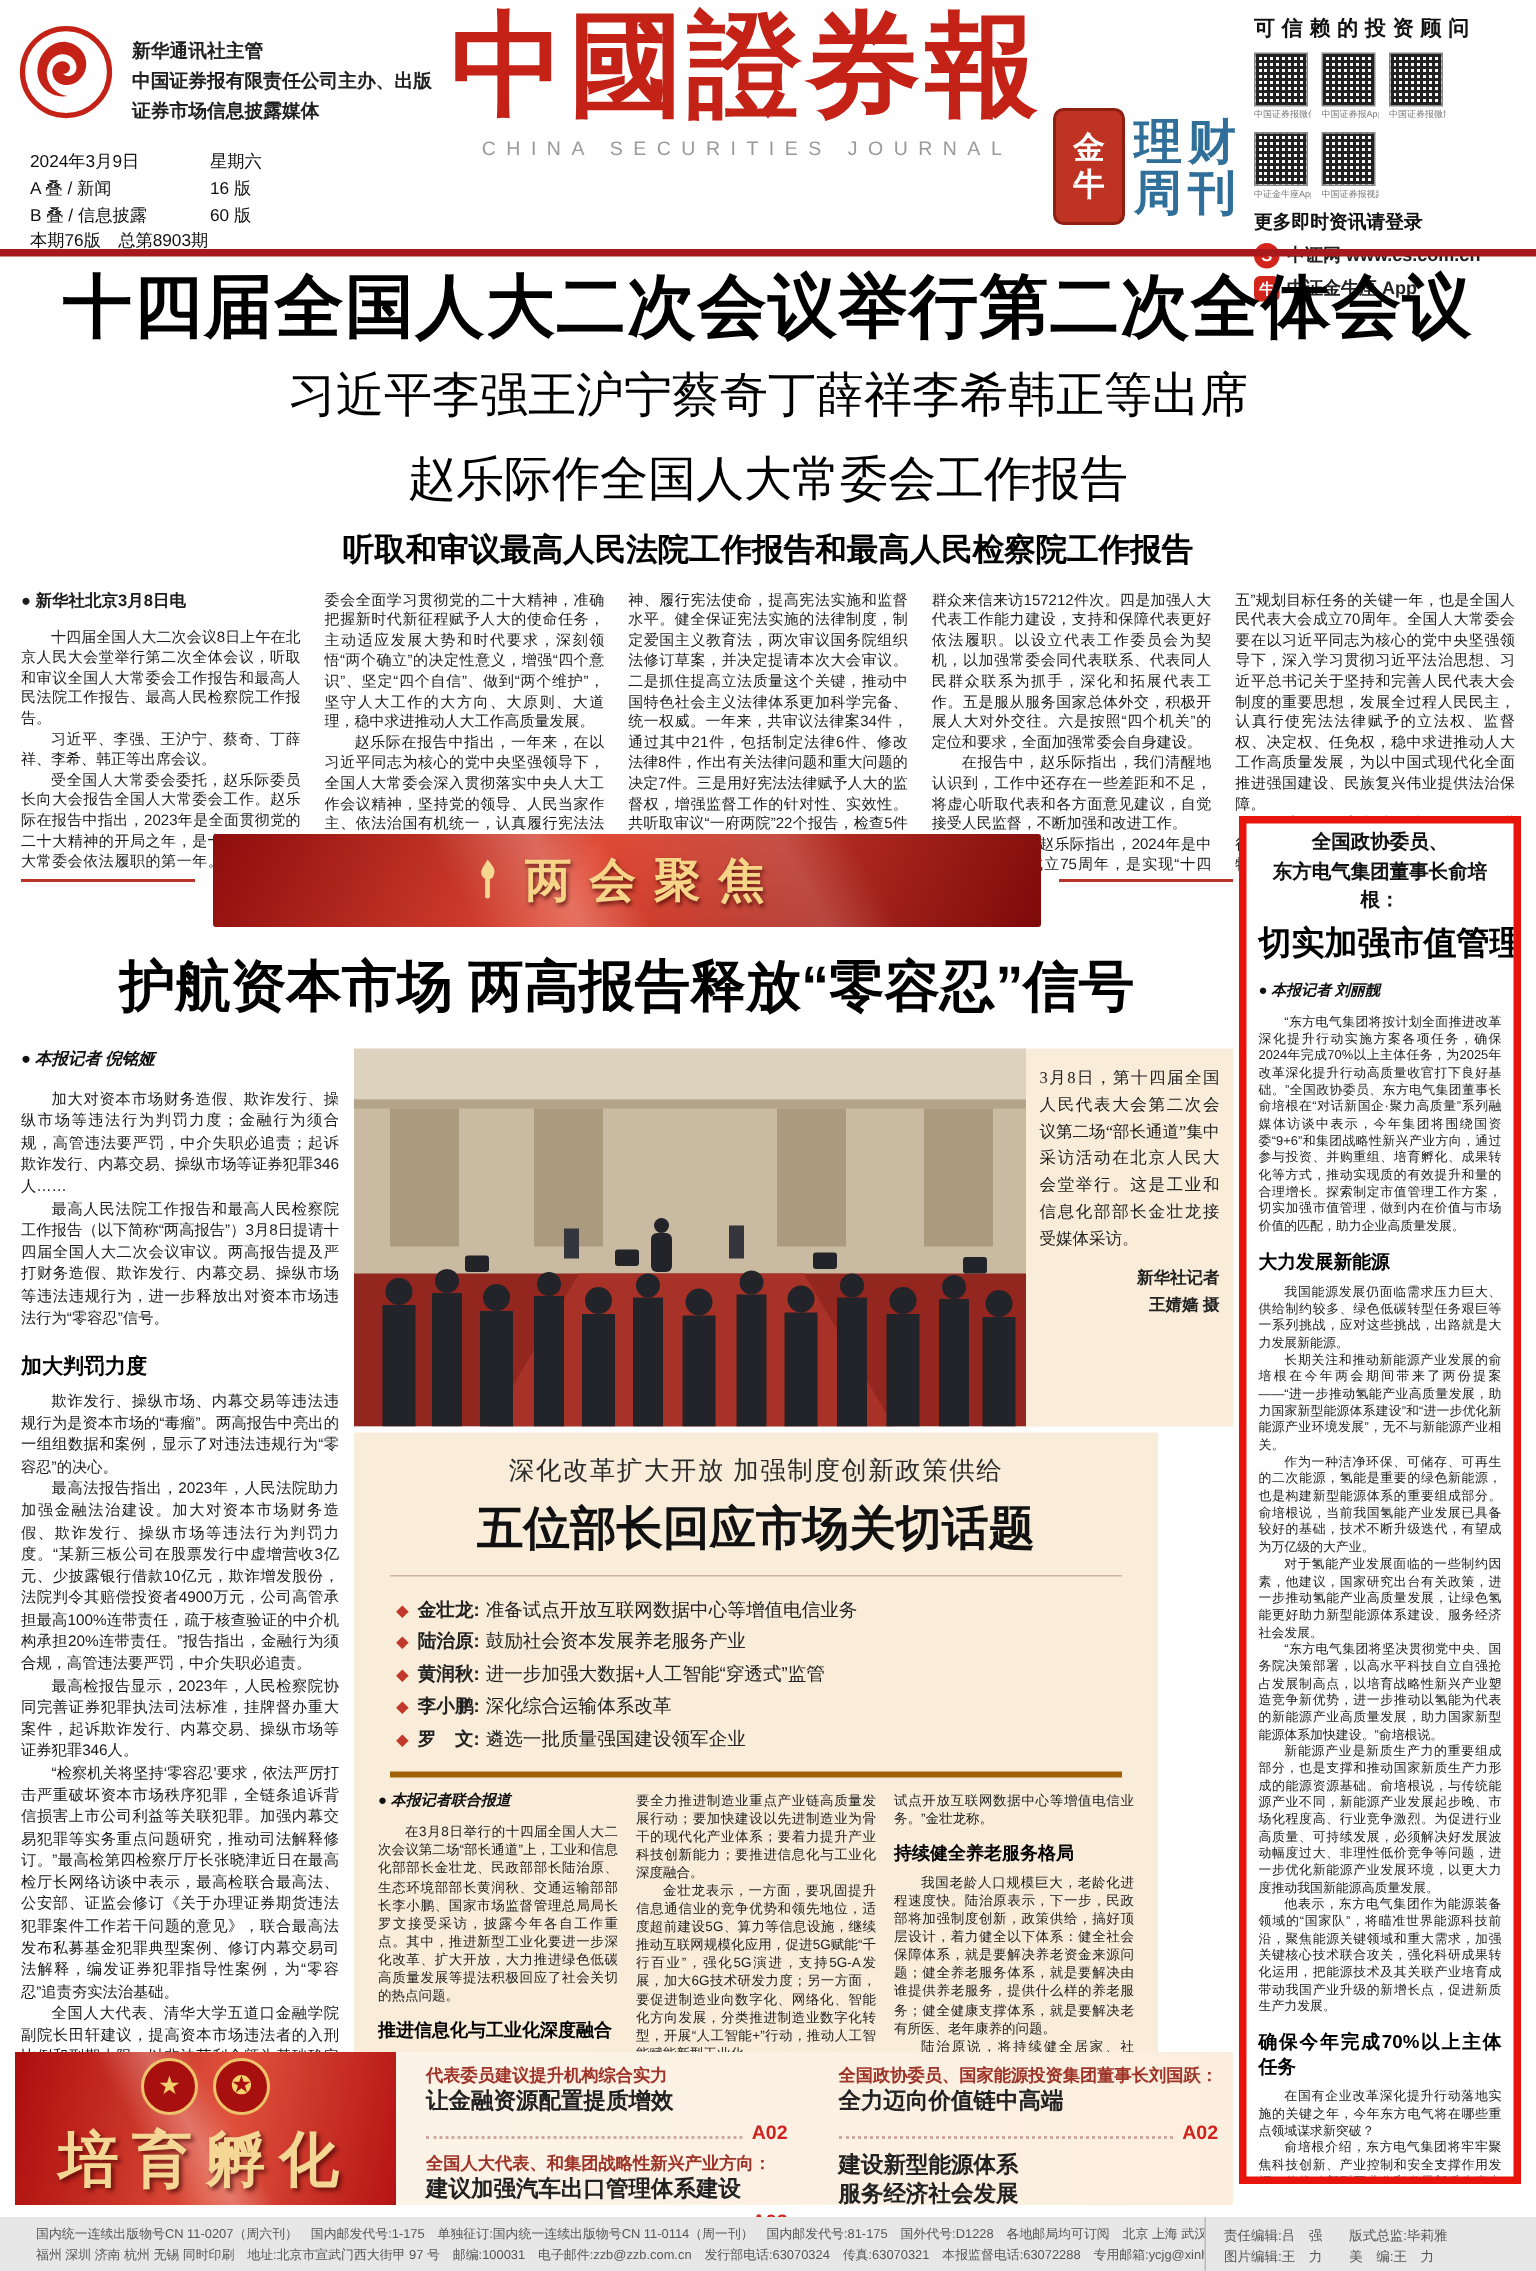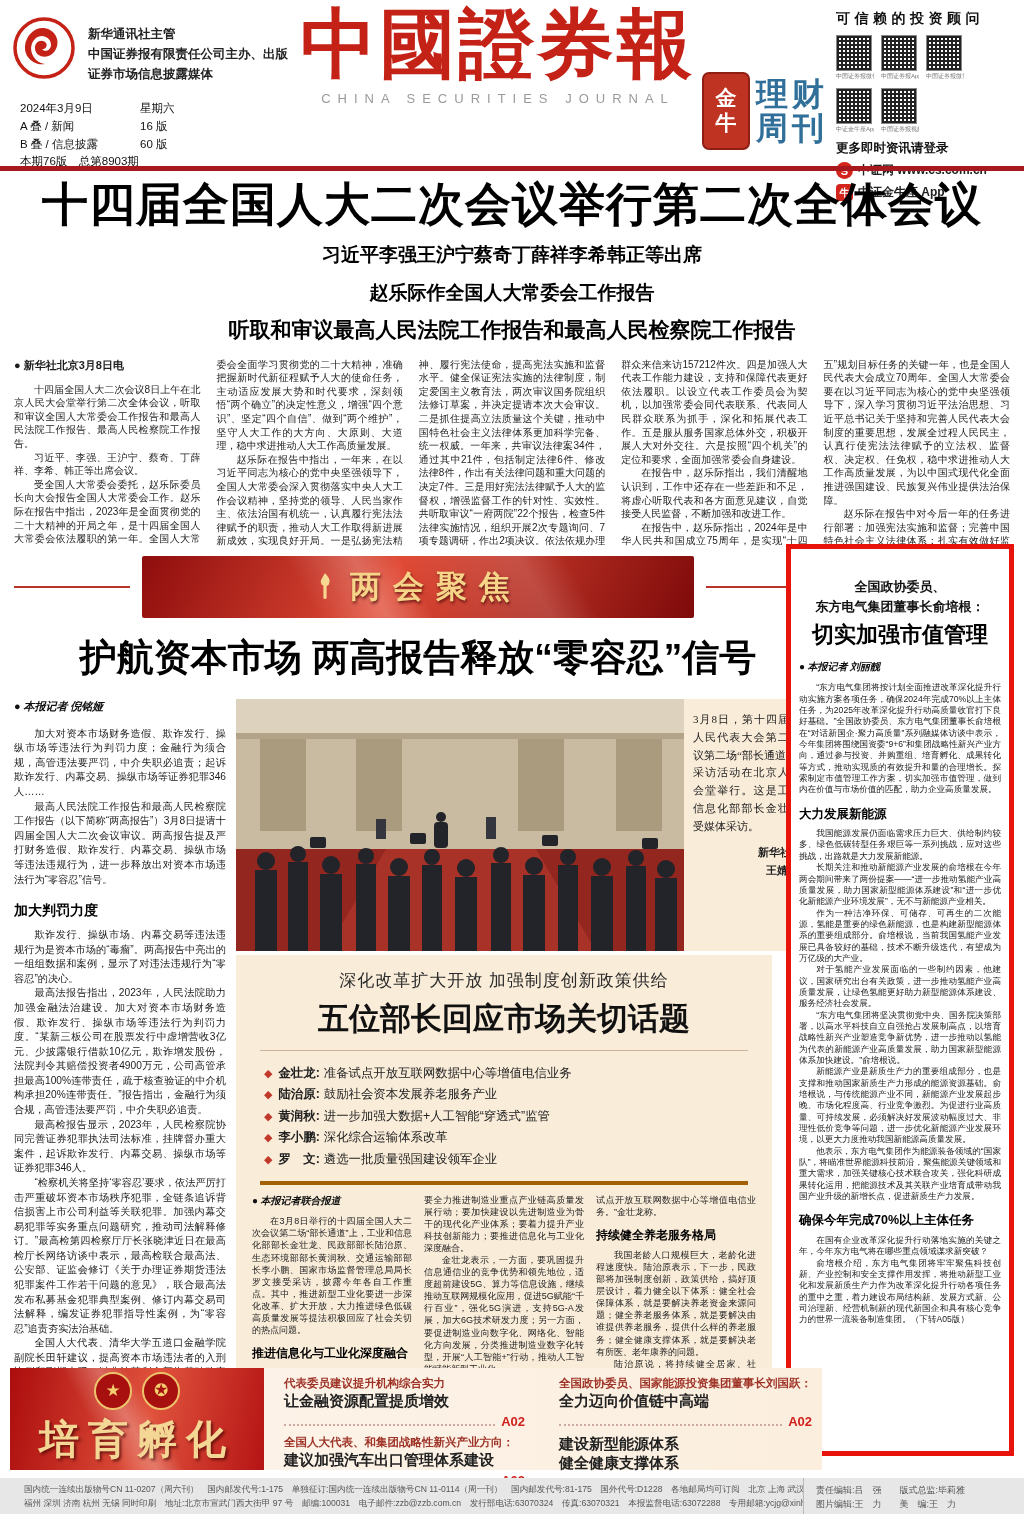--- a/index.html
+++ b/index.html
@@ -34,21 +34,21 @@
   .mh-link{display:flex;align-items:center;gap:5px;margin-top:5px;font-size:12px;font-weight:700;color:#222;white-space:nowrap;}
   .ico-round{width:17px;height:17px;border-radius:50%;background:#d3251c;color:#fff;display:flex;
              align-items:center;justify-content:center;font-size:11px;font-weight:900;flex:none;}
   .ico-app{width:17px;height:17px;border-radius:4px;background:#d3251c;color:#fff;display:flex;
            align-items:center;justify-content:center;font-size:10px;font-weight:900;flex:none;}
   .rule{position:absolute;top:166px;left:0;width:1024px;height:5px;background:#a7191c;}
 
   
   .top-story{position:absolute;top:180px;left:14px;width:996px;}
   .ts-h1{font-size:46px;font-weight:900;text-align:center;letter-spacing:1px;line-height:1.08;color:#000;white-space:nowrap;}
-  .ts-h2{font-size:19px;font-weight:700;text-align:center;margin-top:12px;color:#000;}
+  .ts-h2{font-size:32px;font-weight:400;text-align:center;margin-top:12px;color:#000;}
   .ts-h3{font-size:21px;font-weight:700;text-align:center;margin-top:10px;color:#000;}
   .ts-body{margin-top:14px;columns:5;column-gap:16px;font-size:10px;line-height:1.36;
            text-align:justify;color:#1c1c1c;height:198px;overflow:hidden;}
   .ts-body .dateline{font-weight:800;font-size:11px;margin:0 0 10px;}
   .ts-body p{margin:0;text-indent:2em;}
 
   
   .mid{position:absolute;top:556px;left:0;width:1024px;height:810px;}
   .mid-left{position:absolute;left:14px;top:0;width:808px;}
   .focus-band{display:flex;align-items:center;gap:12px;height:62px;}
@@ -77,22 +77,22 @@
   .m-h{text-align:center;font-size:31px;font-weight:900;margin:6px 0 10px;color:#111;}
   .m-list{list-style:none;margin:0 8px;padding:9px 4px;border-top:1px solid #cbb49a;border-bottom:4px solid #a16207;}
   .m-list li{font-size:12.4px;margin:4.5px 0;color:#222;}
   .m-list .dia{color:#c0392b;margin-right:6px;font-size:11px;}
   .m-list .nm{font-weight:900;margin-right:4px;}
   .m-body{margin-top:9px;columns:3;column-gap:12px;font-size:9px;line-height:1.34;text-align:justify;height:235px;overflow:hidden;color:#222;}
   .m-body .byline{font-size:10px;margin-bottom:8px;}
   .m-body .sub-title{font-size:12px;margin:9px 0 6px;}
 
   
-  .redbox{position:absolute;right:10px;top:-12px;width:228px;height:912px;border:5px solid #e8140c;
-          background:#fff;padding:28px 8px;box-sizing:border-box;overflow:hidden;}
+  .redbox{position:absolute;right:10px;top:-12px;width:188px;height:912px;border:5px solid #e8140c;
+          background:#fff;padding:2px 8px;box-sizing:border-box;overflow:hidden;}
   .rb-kicker{text-align:center;font-size:13px;font-weight:700;line-height:1.5;color:#111;}
   .rb-h{text-align:center;font-size:22px;font-weight:900;margin:4px 0 10px;color:#000;white-space:nowrap;}
   .rb-body{font-size:8.6px;line-height:1.32;text-align:justify;color:#222;}
   .rb-body .byline{font-size:10px;margin:0 0 9px;}
   .rb-body .sub-title{font-size:12.5px;margin:10px 0 6px;}
 
   
   .special{position:absolute;top:1368px;left:10px;width:812px;height:102px;display:flex;gap:20px;
            background:linear-gradient(90deg,#fdf5ec,#fbeede);}
   .sp-banner{width:254px;height:102px;flex:none;position:relative;overflow:hidden;
@@ -385,21 +385,21 @@
         <div class="teaser">
           <div class="t-kicker">全国人大代表、和集团战略性新兴产业方向：</div>
           <div class="t-title">建议加强汽车出口管理体系建设</div>
           <div class="t-leader">
             <span class="t-dots"></span>
             <span class="t-page">A03</span>
           </div>
         </div>
         <div class="teaser">
           <div class="t-title">建设新型能源体系</div>
-          <div class="t-title">健全健康支撑体系</div>
+          <div class="t-title">服务经济社会发展</div>
           <div class="t-leader">
             <span class="t-dots"></span>
             <span class="t-page">A04</span>
           </div>
         </div>
       </div>
   </div>
 
   <div class="footer">
     <div class="f-left">

